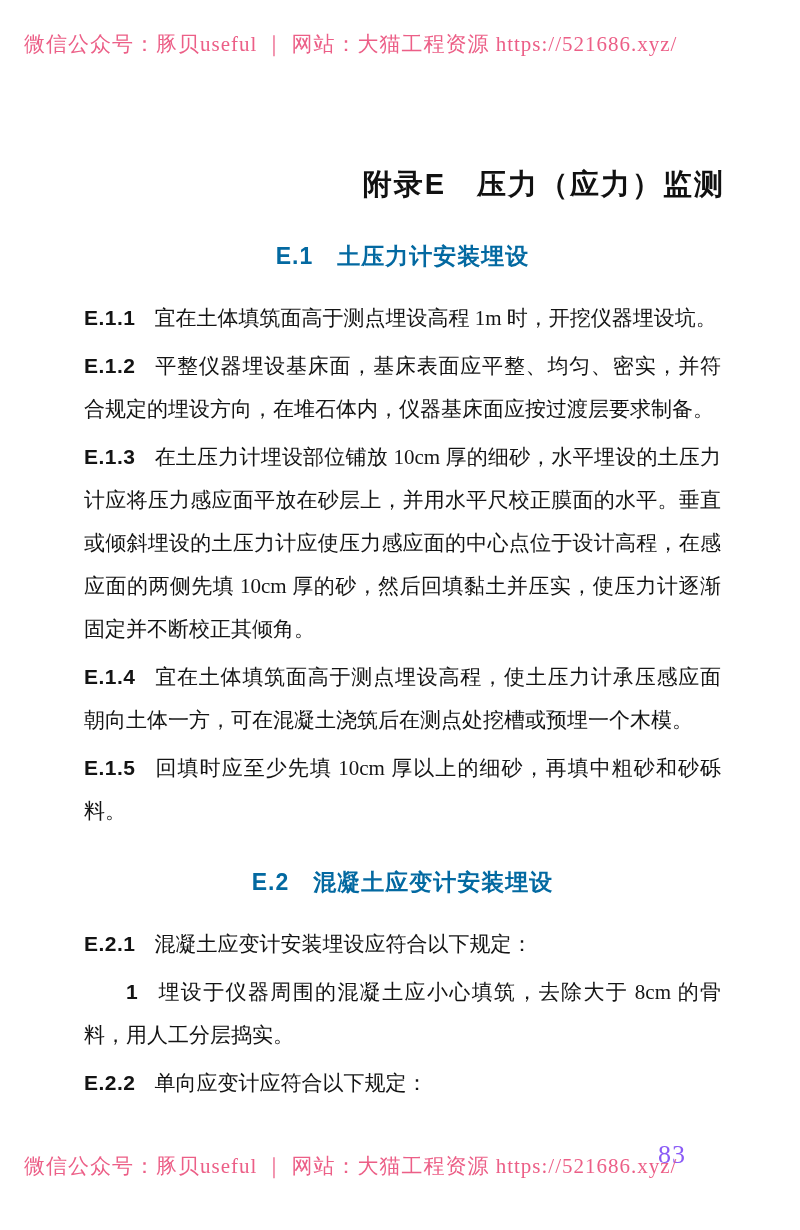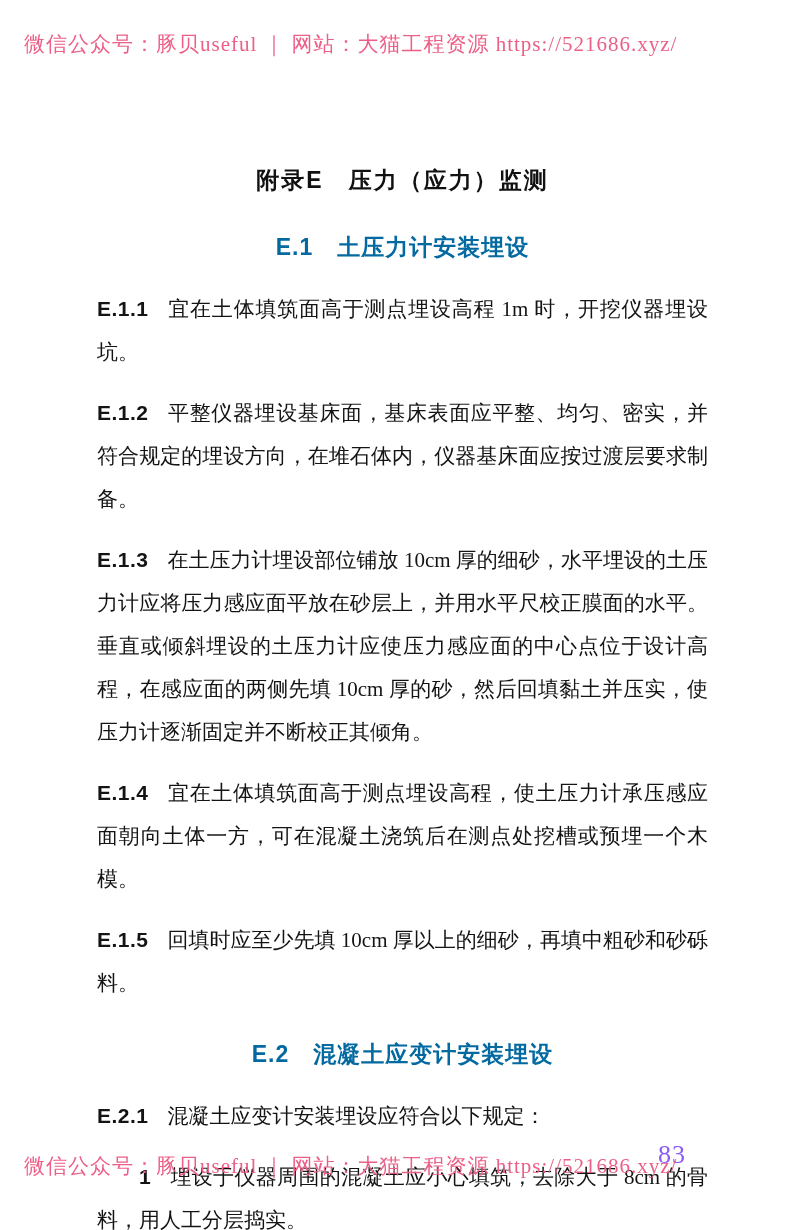--- a/index.html
+++ b/index.html
@@ -24,40 +24,40 @@
   .watermark.bottom { top:1152px; }
   .content {
     position:absolute;
     left:80px;
     width:645px;
     top:165px;
   }
   .doc-title {
     font-family:"Liberation Sans","DejaVu Sans",sans-serif;
     font-weight:bold;
-    font-size:23px;
+    font-size:29px;
     letter-spacing:2px;
-    text-align:center;
+    text-align:right;
     margin:0 0 36px 0;
     color:#111;
   }
   .sec-heading {
     font-family:"Liberation Sans","DejaVu Sans",sans-serif;
     font-weight:bold;
     font-size:23px;
     letter-spacing:1px;
     text-align:center;
     margin:34px 0 24px 0;
     color:#0369a1;
   }
   .para {
     font-size:21px;
     line-height:43px;
     text-align:justify;
-    margin:17px;
+    margin:4px;
     color:#141414;
   }
   .para .lbl {
     font-family:"Liberation Sans","DejaVu Sans",sans-serif;
     font-weight:bold;
     margin-right:0.9em;
     letter-spacing:0.5px;
   }
   .para.sub { text-indent:2em; }
   .page-number {

